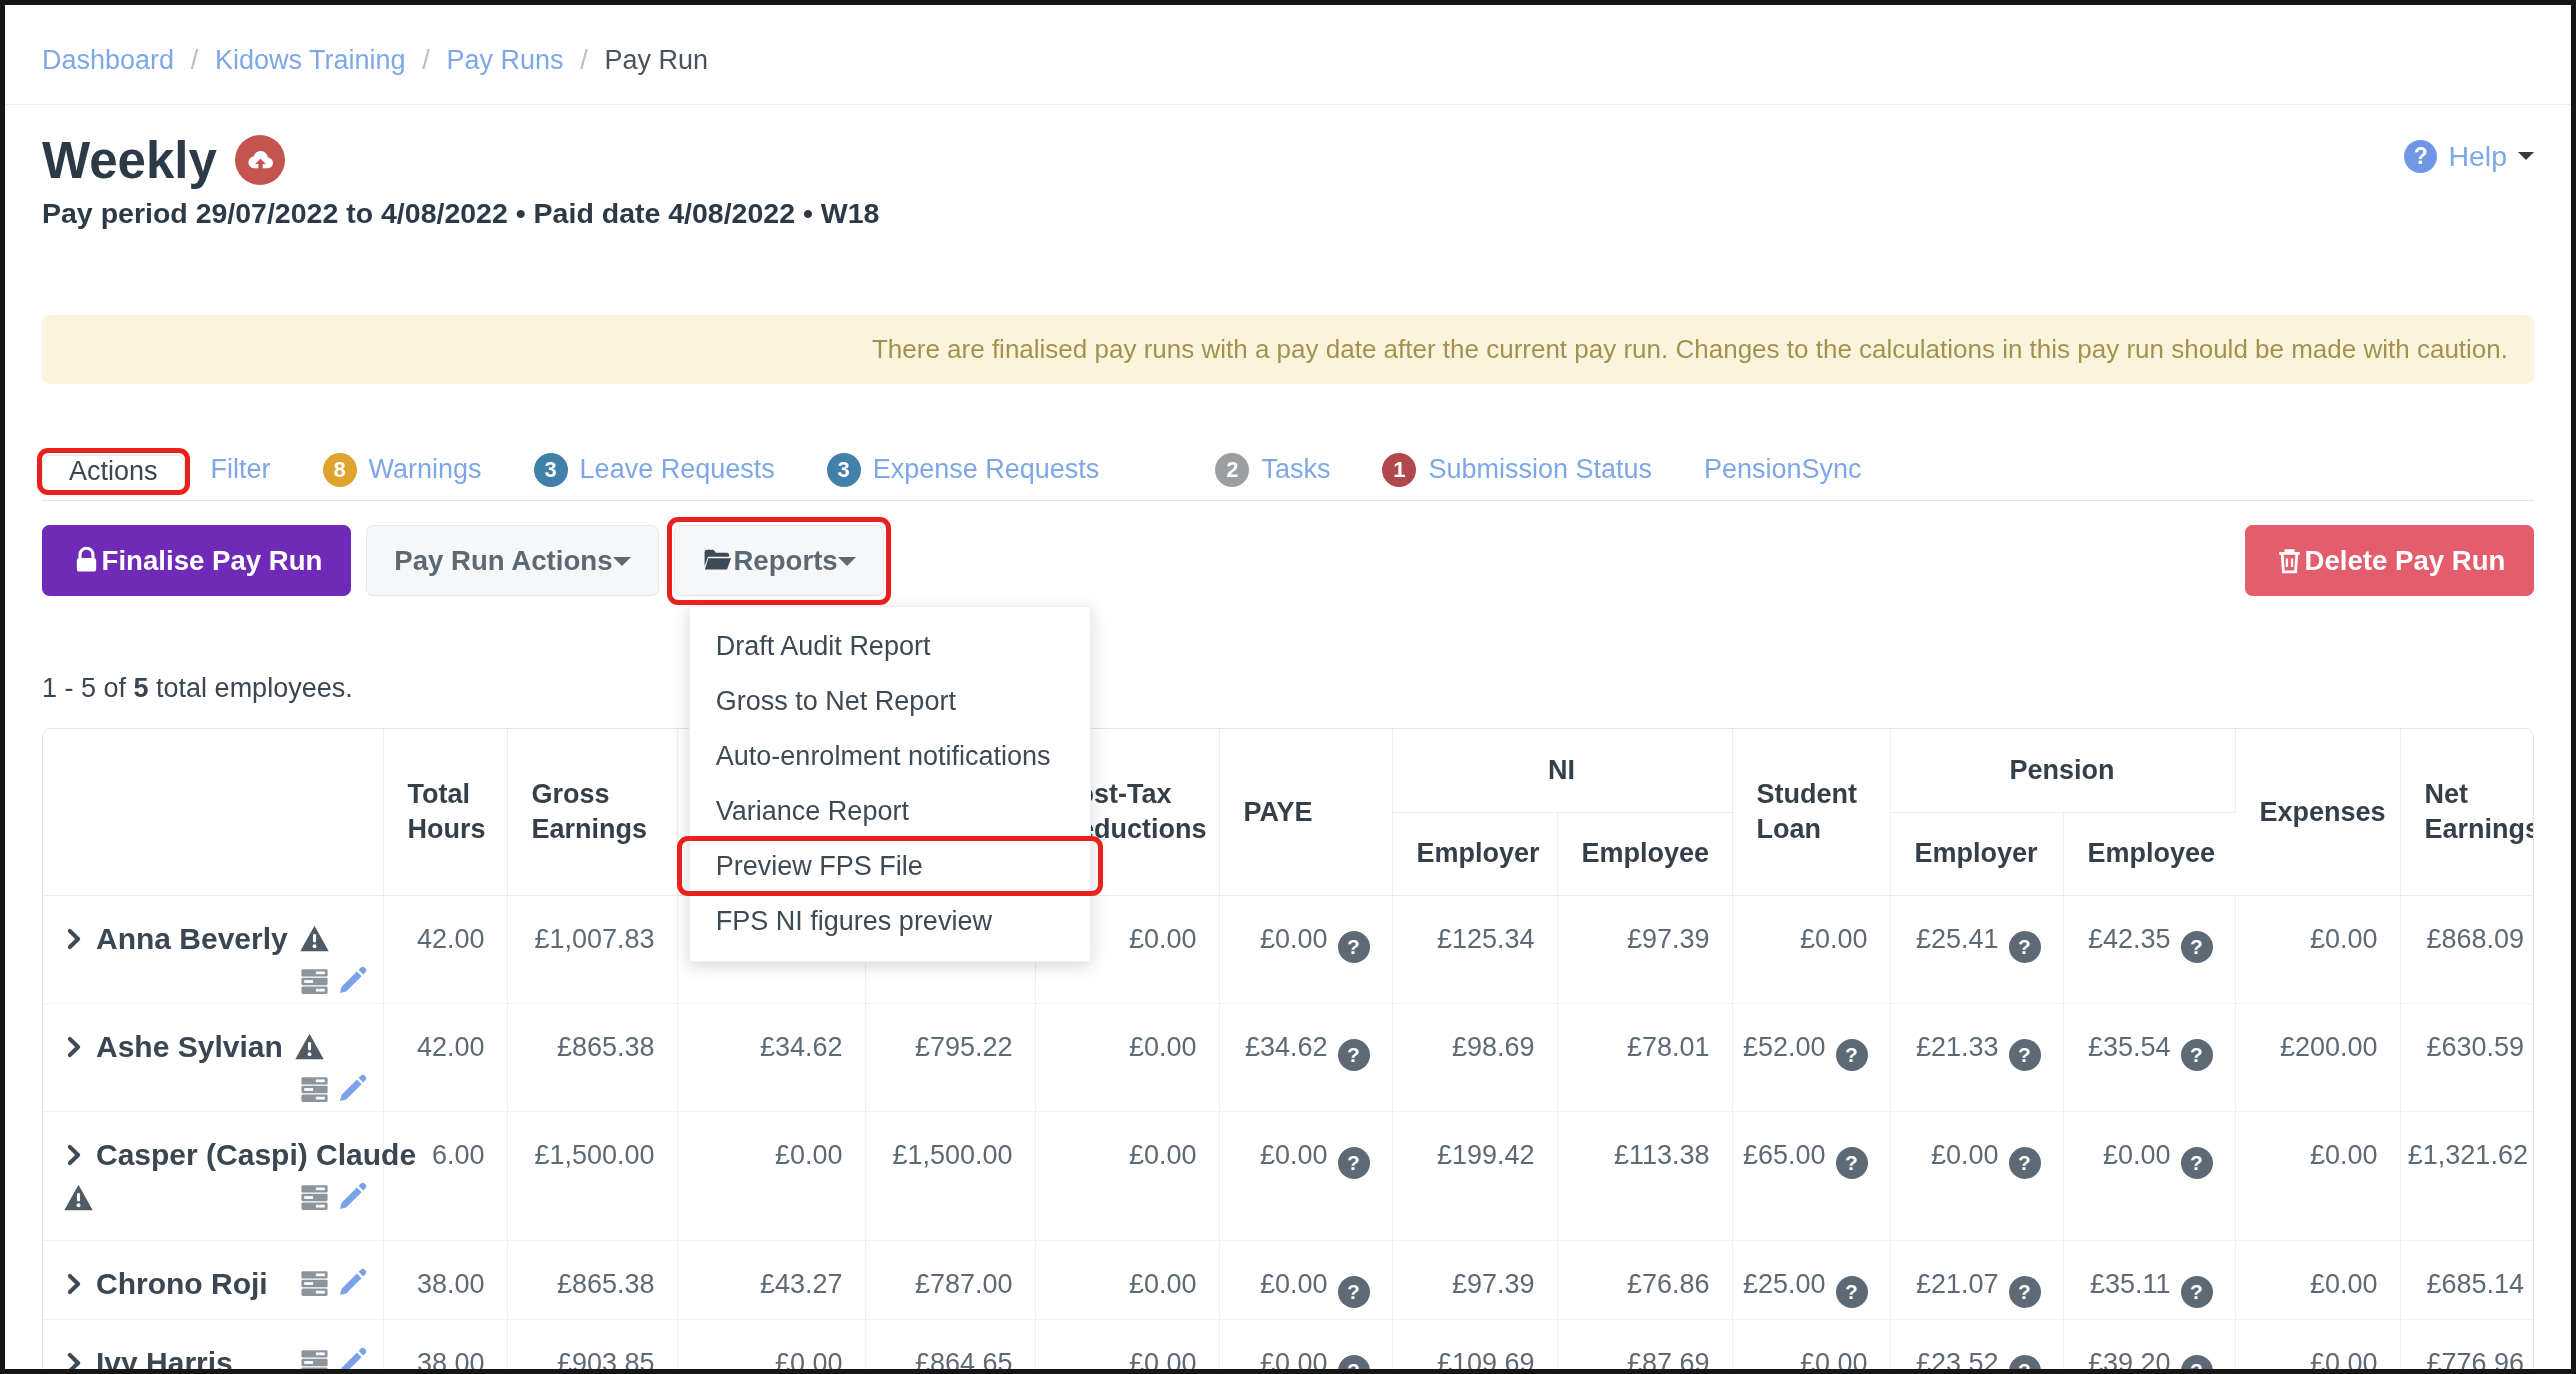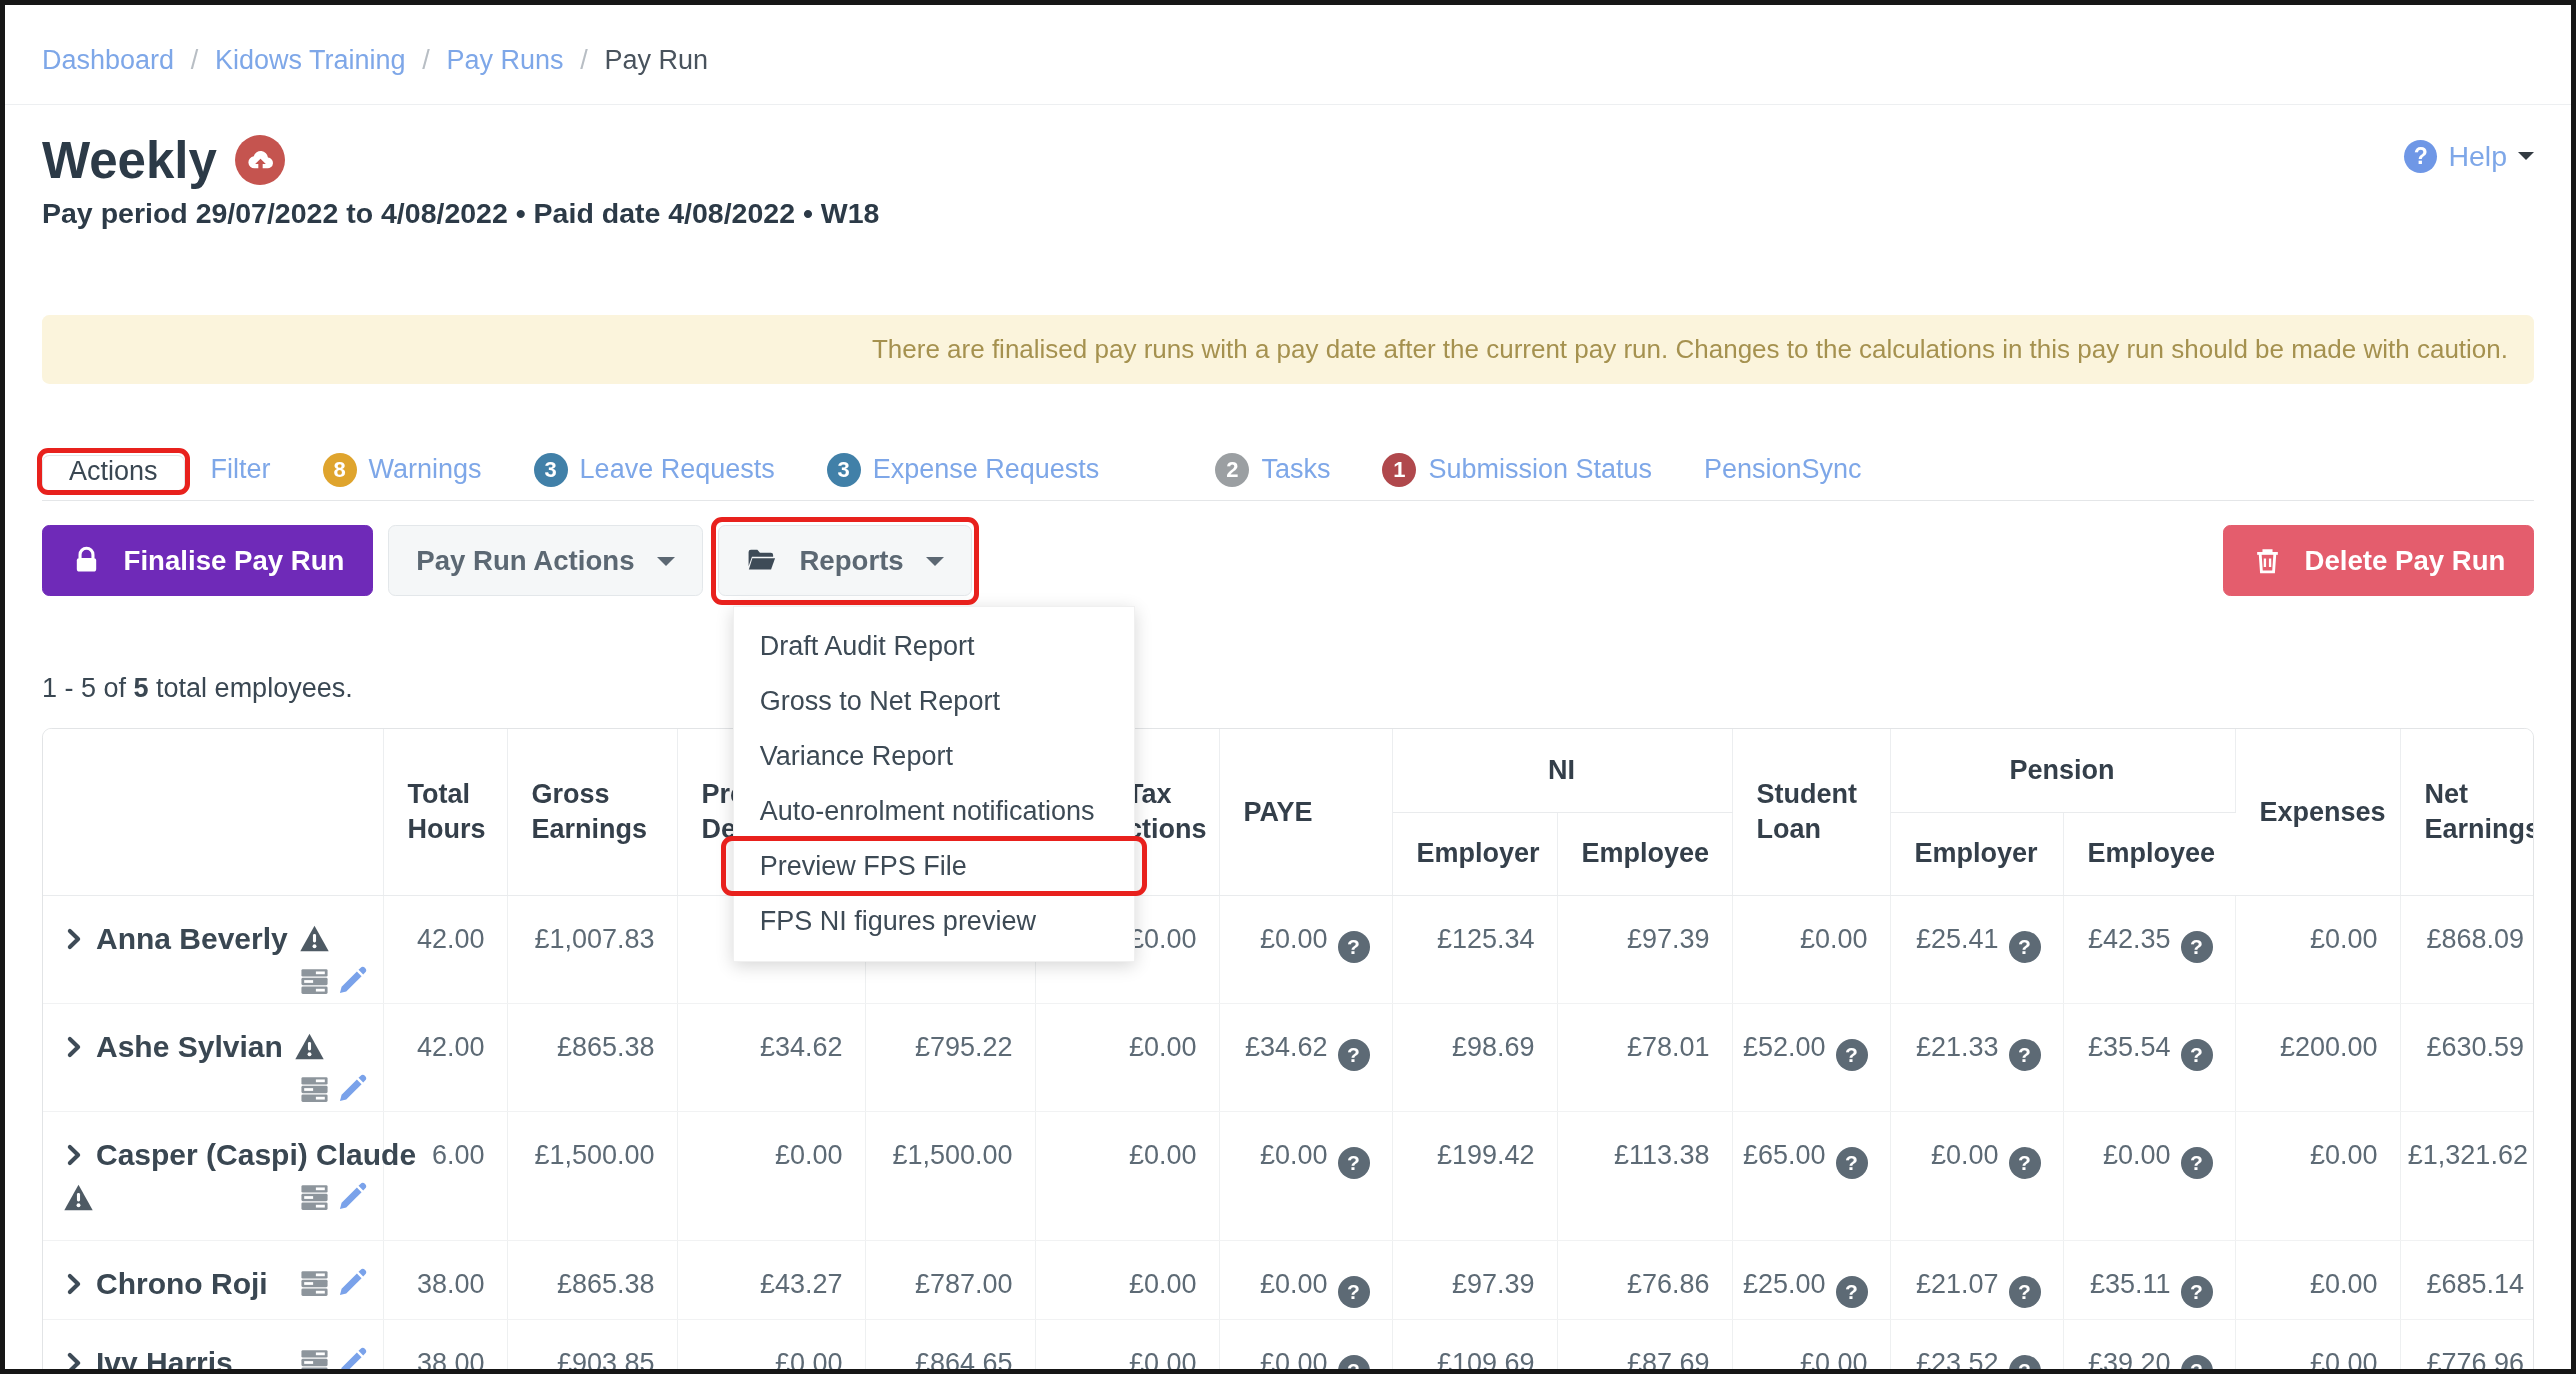--- a/index.html
+++ b/index.html
@@ -39,21 +39,21 @@
   .tabs { margin:55px 37px 0; display:flex; align-items:center; height:62px; border-bottom:1.8px solid #e4e6e8; }
   .tab { display:flex; align-items:center; gap:12px; padding:0 26px; font-size:27px; color:#7ea7e8; cursor:pointer; position:relative; white-space:nowrap; }
   .tab-active { color:#3a4752; background:#fff; border:1.8px solid #e4e6e8; border-bottom:none; border-radius:7.3px 7.3px 0 0; margin-bottom:-1.8px; }
   .tab-badge { min-width:34px; height:34px; padding:0 5.5px; border-radius:17.5px; color:#fff; font-size:22px; font-weight:700; display:flex; align-items:center; justify-content:center; }
 
   
   .annotation { position:absolute; border:5.5px solid #e8211d; border-radius:11px; pointer-events:none; z-index:80; inset:-8.3px -6.4px; }
 
   
   .toolbar { margin:24px 37px 0; display:flex; align-items:center; gap:14.7px; position:relative; z-index:40; }
-  .btn { height:71px; display:inline-flex; align-items:center; gap:22px; padding:0 27.6px; border-radius:7.3px; font-size:27.6px; font-weight:600; cursor:pointer; background:#f5f7f8; color:#5c6873; border:1.8px solid #e3e7ea; white-space:nowrap; }
+  .btn { height:71px; display:inline-flex; align-items:center; gap:0; padding:0 27.6px; border-radius:7.3px; font-size:27.6px; font-weight:600; cursor:pointer; background:#f5f7f8; color:#5c6873; border:1.8px solid #e3e7ea; white-space:nowrap; }
   .btn svg { width:31px; height:31px; }
   .btn-primary { background:#6f2ab8; color:#fff; border-color:#6f2ab8; }
   .btn-danger { background:#e45d6d; color:#fff; border-color:#e45d6d; margin-left:auto; }
   .reports-wrap { position:relative; }
 
   
   .menu { position:absolute; top:calc(100% + 9.2px); left:15px; width:402px; background:#fff; border:0.9px solid #f0f0f0; box-shadow:0 3.7px 16.5px rgba(0,0,0,.16); padding:12px 0; z-index:50; }
   .menu-item { padding:12px 26px; font-size:27px; color:#3d4a55; cursor:pointer; position:relative; white-space:nowrap; }
   .menu-item .annotation { inset:-2.8px -13px; }
 
@@ -169,22 +169,22 @@
           <path d="M2 5.5A1.8 1.8 0 0 1 3.8 3.7h5l2 2.3h8.4A1.8 1.8 0 0 1 21 7.8V9H4.6L2 16.5z" fill="#3e4b57"></path>
           <path d="M4.9 10.2h17.6L19.4 19H2.2z" fill="#3e4b57"></path>
         </svg>
       <span>Reports</span>
       <span class="caret" style="border-top-color:#5c6873;"></span>
     </button>
     <span class="annotation"></span>
     <div class="menu">
         <div class="menu-item"><span>Draft Audit Report</span></div>
         <div class="menu-item"><span>Gross to Net Report</span></div>
+        <div class="menu-item"><span>Auto-enrolment notifications</span></div>
         <div class="menu-item"><span>Variance Report</span></div>
-        <div class="menu-item"><span>Auto-enrolment notifications</span></div>
         <div class="menu-item"><span>Preview FPS File</span><span class="annotation"></span></div>
         <div class="menu-item"><span>FPS NI figures preview</span></div>
       </div>
   </span>
   <button class="btn btn-danger">
     <svg viewBox="0 0 24 24">
         <path d="M4 6.5h16" stroke="#fff" stroke-width="2.2"></path>
         <path d="M9.2 6.5V4.4h5.6v2.1" stroke="#fff" stroke-width="2.2" fill="none"></path>
         <path d="M6.3 6.5l1 14.3h9.4l1-14.3" fill="none" stroke="#fff" stroke-width="2.2"></path>
         <path d="M10 10.5v6.5M14 10.5v6.5" stroke="#fff" stroke-width="1.8"></path>

